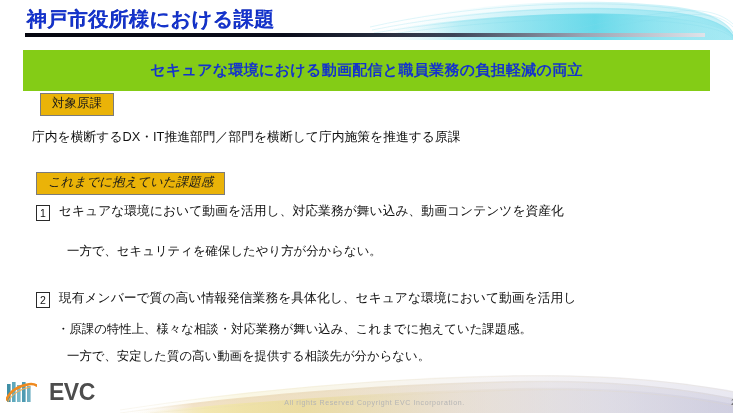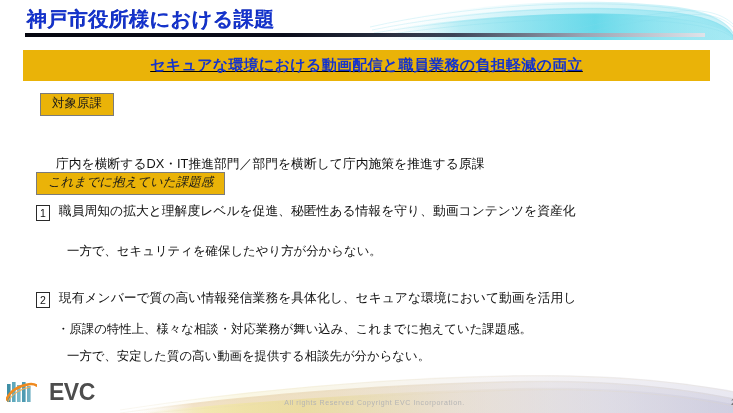--- a/index.html
+++ b/index.html
@@ -59,26 +59,25 @@
     height: 4px;
     background: linear-gradient(to right, #05060f 0%, #0a0c1a 38%, #3c4457 63%, #9aa3b2 82%, #dfe3e9 100%);
   }
 
   
   .banner {
     position: absolute;
     left: 23px;
     top: 50px;
     width: 687px;
-    height: 31px;
-    background: #eab308;
+    height: 41px;
+    background: #84cc16;
     display: flex;
     align-items: center;
     justify-content: center;
-    text-decoration: underline;
   }
   .banner-text {
     font-size: 15px;
     font-weight: bold;
     color: #1433cc;
     letter-spacing: 0.3px;
     white-space: nowrap;
   }
 
   
@@ -96,21 +95,21 @@
   #label-issues { left: 36px; top: 172px; font-style: italic; }
 
   
   .body-line {
     position: absolute;
     font-size: 12.8px;
     color: #111111;
     white-space: nowrap;
     line-height: 1.35;
   }
-  #target-desc { left: 56px; top: 128px; margin-top: 27px; }
+  #target-desc { left: 32px; top: 128px; }
 
   .issue-row {
     position: absolute;
     display: flex;
     align-items: flex-start;
     white-space: nowrap;
   }
   .issue-num {
     display: inline-block;
     border: 1px solid #2a2a2a;
@@ -263,21 +262,21 @@
     <span class="banner-text">セキュアな環境における動画配信と職員業務の負担軽減の両立</span>
   </div>
 
   <div class="label-box" id="label-target">対象原課</div>
   <div class="body-line" id="target-desc">庁内を横断するDX・IT推進部門／部門を横断して庁内施策を推進する原課</div>
 
   <div class="label-box" id="label-issues">これまでに抱えていた課題感</div>
 
   <div class="issue-row" id="issue-1">
     <span class="issue-num">1</span>
-    <span class="issue-text">職員周知の拡大と理解度レベルを促進、秘匿性ある情報を守り、動画コンテンツを資産化</span>
+    <span class="issue-text">セキュアな環境において動画を活用し、対応業務が舞い込み、動画コンテンツを資産化</span>
   </div>
   <div class="sub-block" id="sub-1">
     <div class="sub-line-2">一方で、セキュリティを確保したやり方が分からない。</div>
   </div>
 
   <div class="issue-row" id="issue-2">
     <span class="issue-num">2</span>
     <span class="issue-text">現有メンバーで質の高い情報発信業務を具体化し、セキュアな環境において動画を活用し</span>
   </div>
   <div class="sub-block" id="sub-2">

